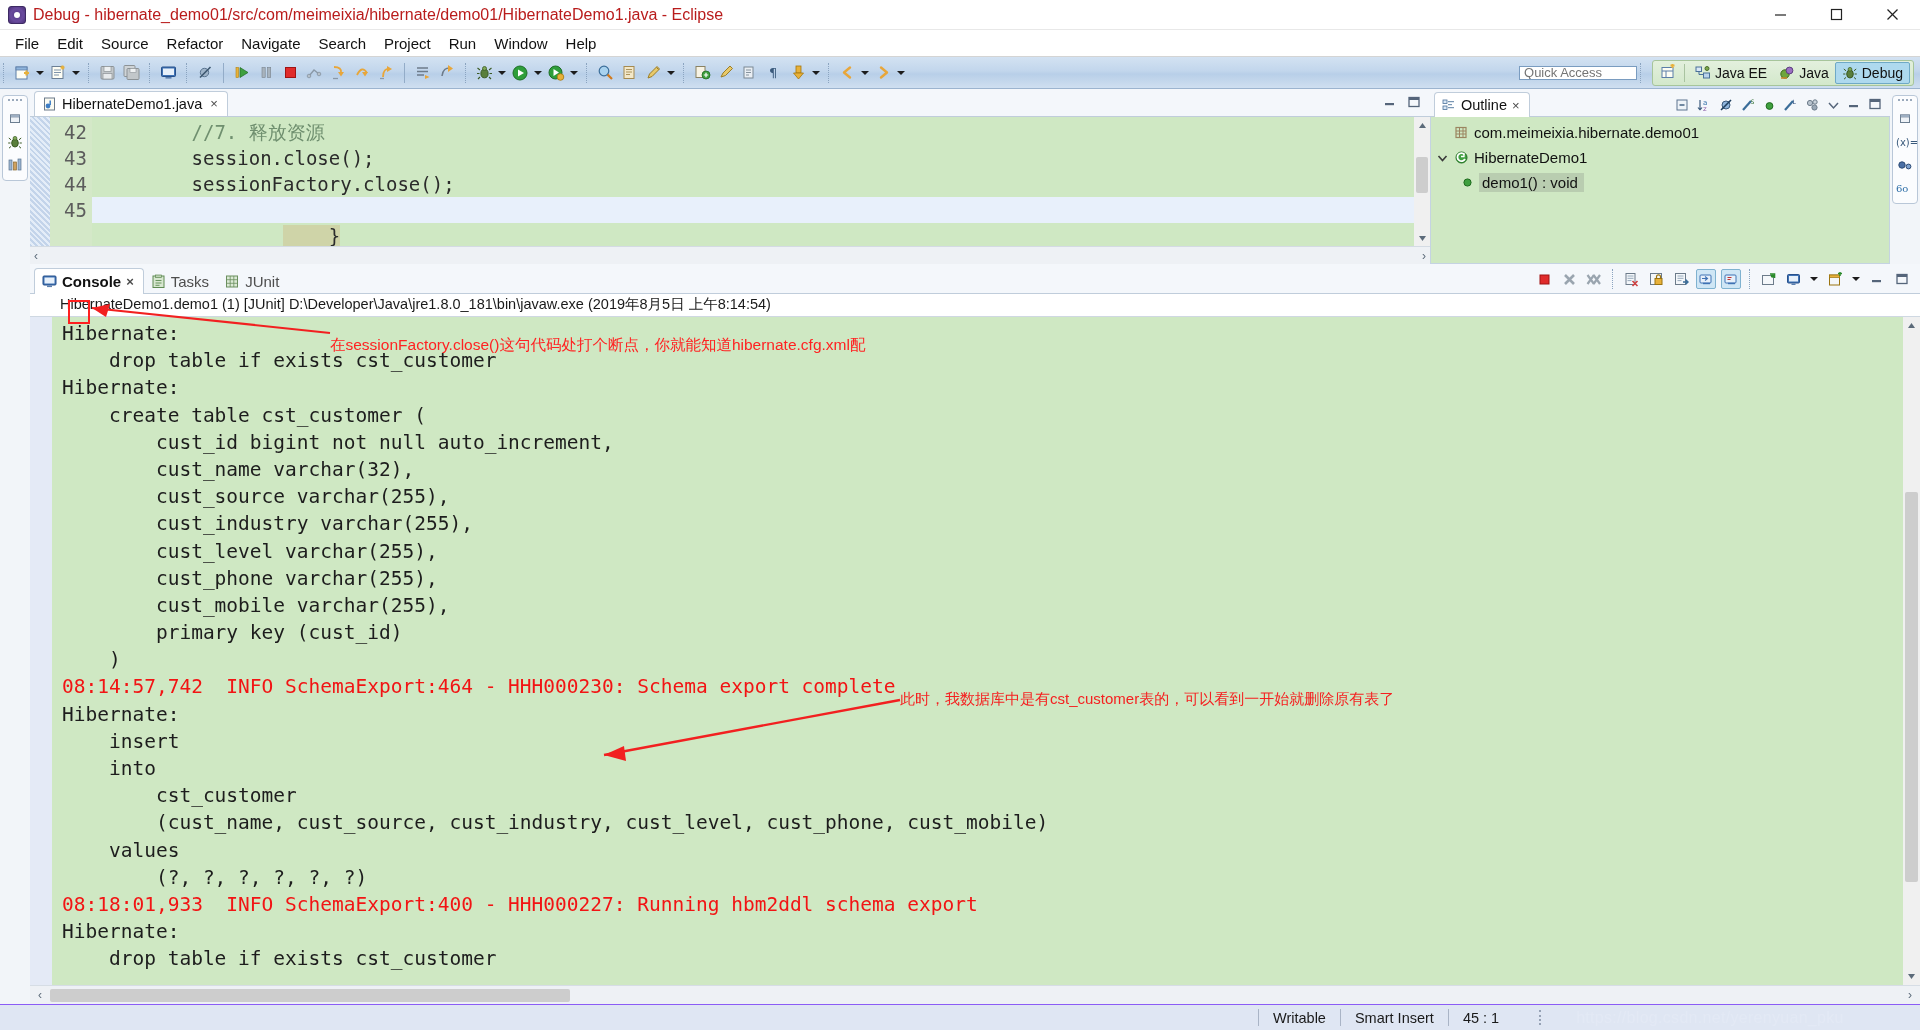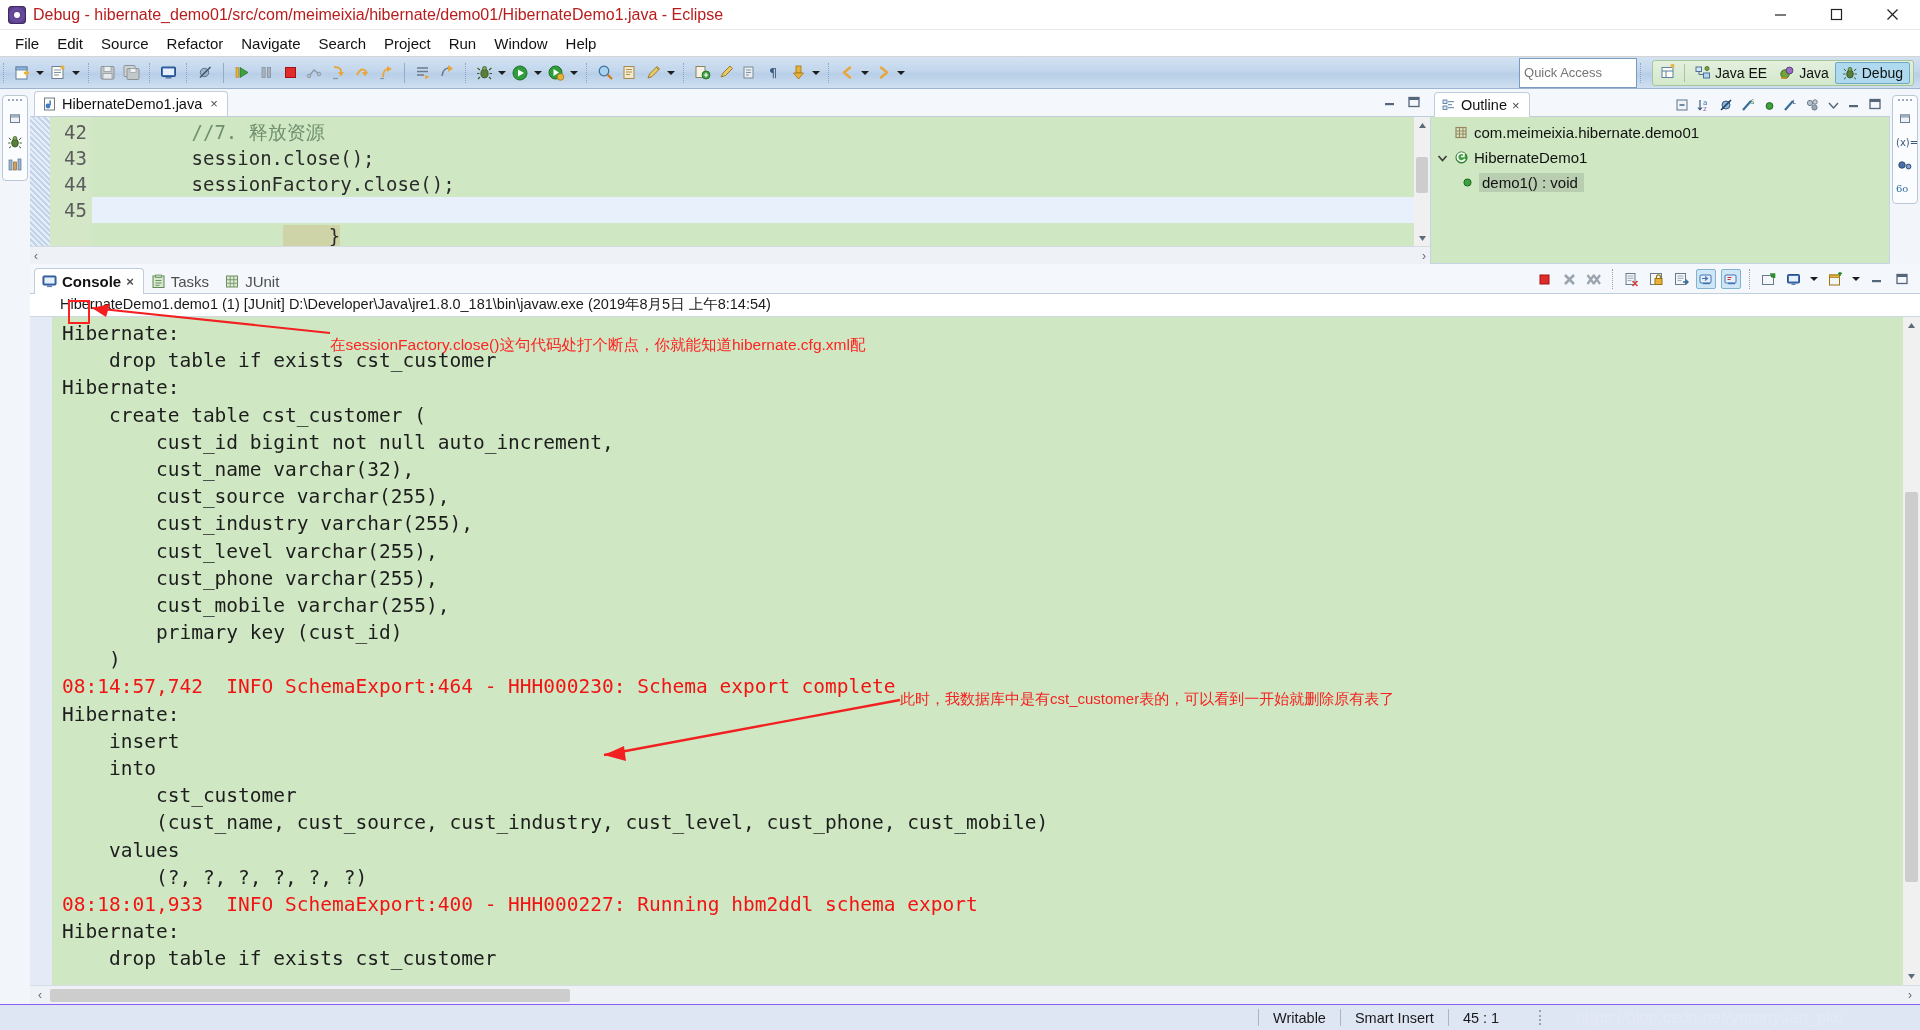--- a/index.html
+++ b/index.html
@@ -90,21 +90,21 @@
     border-top: 4px solid #1c1c1c;
   }
   .ico { display: block; }
 
   .quick-access {
     margin-left: auto;
     display: flex; align-items: center;
     height: 100%;
   }
   .qa-box {
-    width: 118px; height: 30px;
+    width: 118px; height: 14px;
     background: #fff; border: 1px solid #7a9cc0;
     font-size: 13px; color: #5b5b5b;
     padding: 0 4px; line-height: 19px;
     outline: none; font-family: "Liberation Sans", sans-serif;
   }
   .perspectives {
     display: flex; align-items: center; height: 26px;
     background: linear-gradient(to bottom,#e3f0dd,#d3e8cb);
     border: 1px solid #a7c59b; border-radius: 3px;
     margin: 0 6px 0 8px; padding: 4px 3px;

